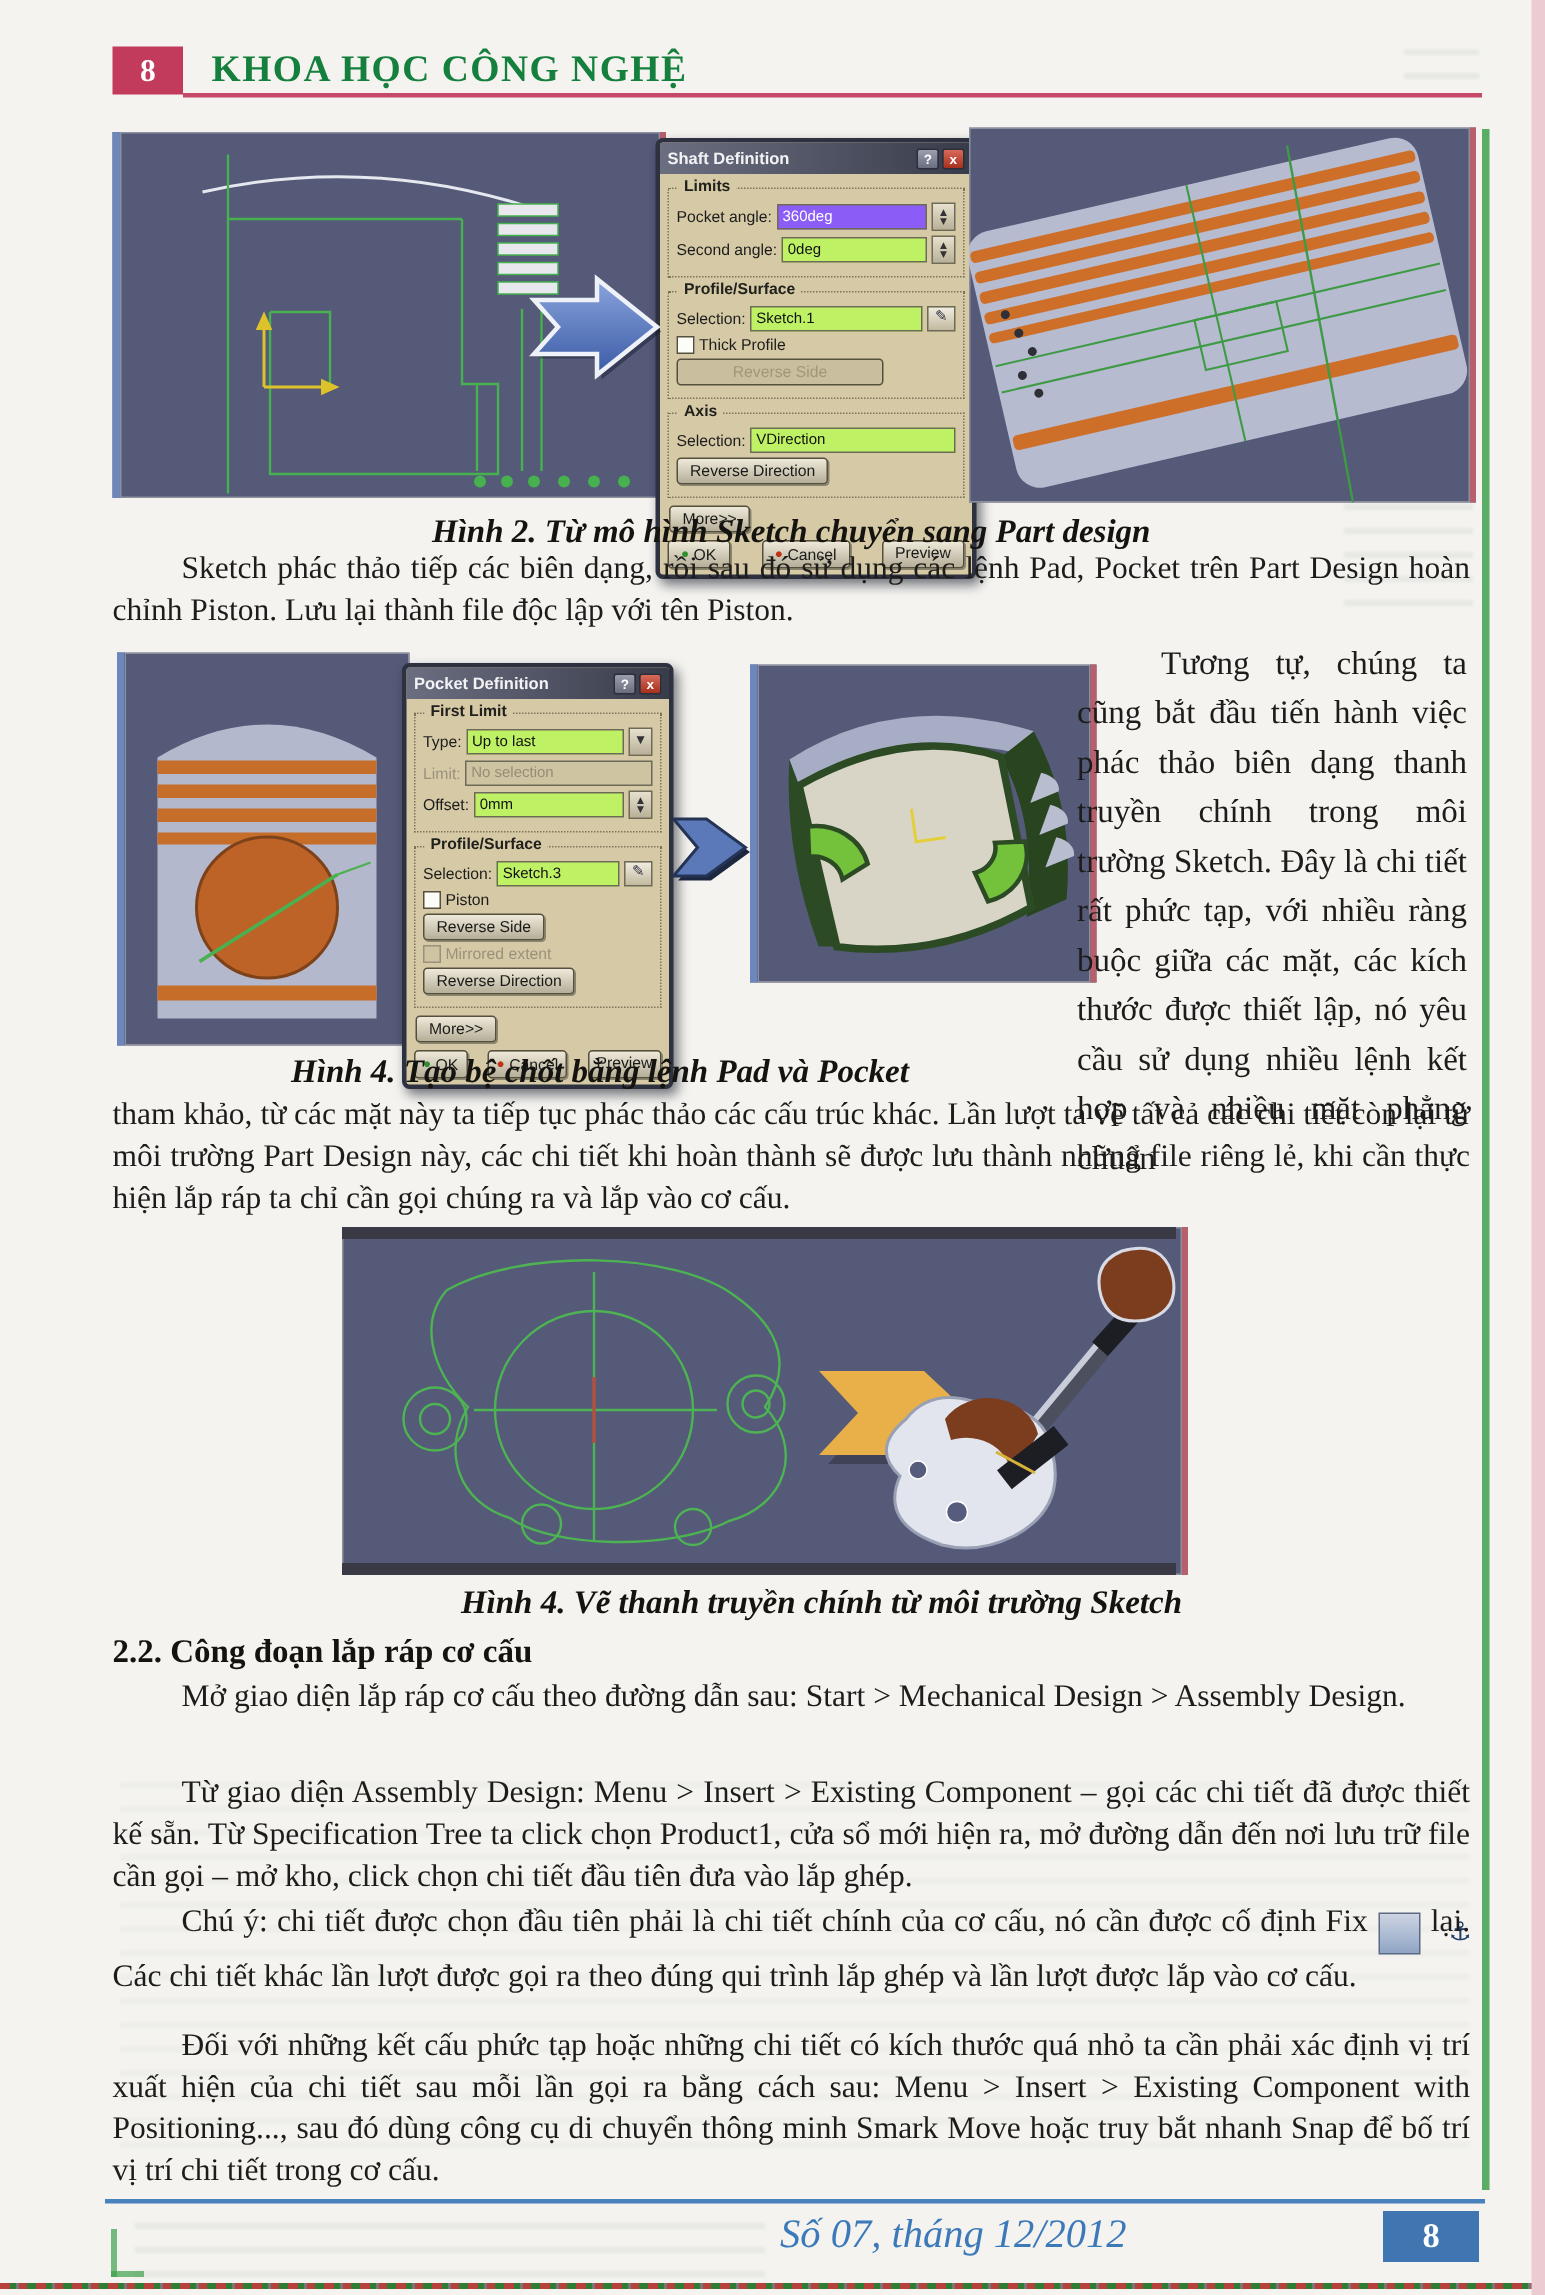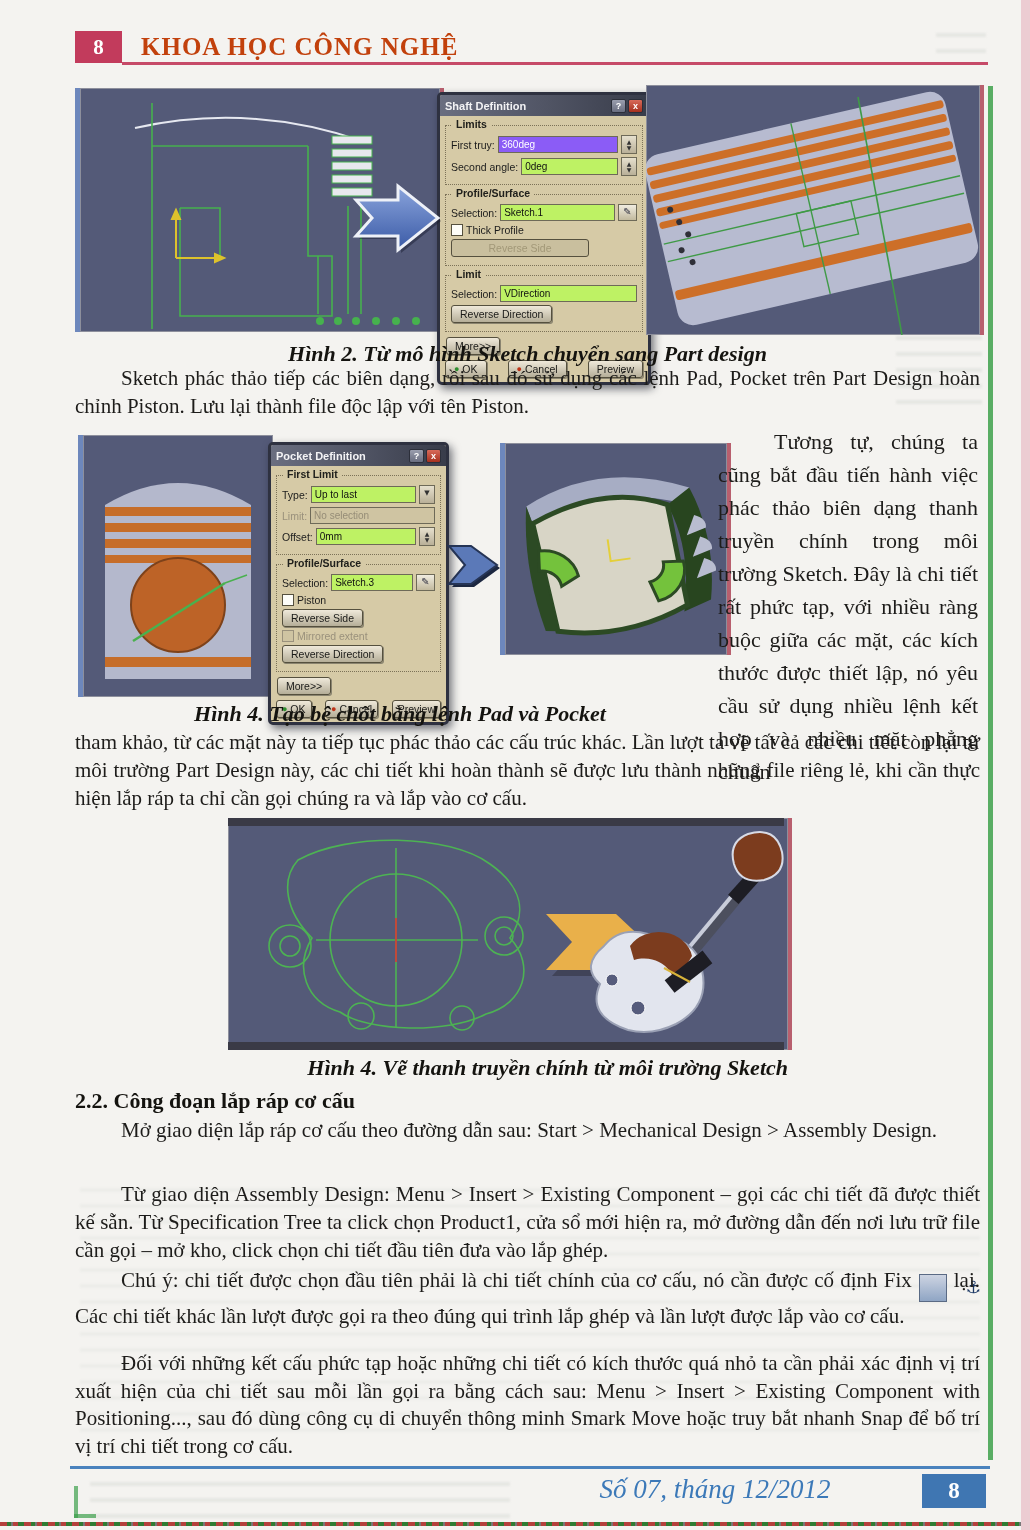--- a/index.html
+++ b/index.html
@@ -3,25 +3,25 @@
 <meta charset="utf-8">
 <style>
   html,body{margin:0;padding:0;background:#e8e6e2;}
   #page{position:relative;width:1030px;height:1530px;margin:0 auto;background:#f4f3f0;overflow:hidden;
         font-family:"Liberation Serif","DejaVu Serif",serif;color:#1d1c1a;}
   .abs{position:absolute;}
 
   
   .hdr-badge{left:75px;top:31px;width:47px;height:32px;background:#c23b5c;color:#fff;
              font:bold 21px/32px "Liberation Serif",serif;text-align:center;}
-  .hdr-title{left:141px;top:33px;font:bold 25px "Liberation Serif",serif;color:#c2410c;letter-spacing:1px;}
+  .hdr-title{left:141px;top:33px;font:bold 25px "Liberation Serif",serif;color:#15803d;letter-spacing:1px;}
   .hdr-rule{left:122px;top:62px;width:866px;height:3px;background:#c64a68;}
   .hdr-bleed{left:936px;top:33px;width:50px;height:27px;background:rgba(224,172,184,.35);}
   .ftr-rule{left:70px;top:1466px;width:920px;height:3px;background:#4a82bd;}
-  .ftr-issue{left:520px;top:1474px;width:390px;text-align:center;font:italic 27px "Liberation Serif",serif;color:#3c79b8;}
+  .ftr-issue{left:520px;top:1474px;width:390px;text-align:left;font:italic 27px "Liberation Serif",serif;color:#3c79b8;}
   .ftr-badge{left:922px;top:1474px;width:64px;height:34px;background:#3f76b2;color:#fff;
              font:bold 23px/34px "Liberation Serif",serif;text-align:center;}
   .bottom-dash{left:0;top:1522px;width:1030px;height:4px;
      background:repeating-linear-gradient(90deg,#b5403c 0 7px,#2f7c33 7px 11px,#777 11px 13px,#b5403c 13px 18px,#2f7c33 18px 24px);}
   .edge-pink{right:0;top:0;width:9px;height:1530px;background:#ecccd2;}
   .edge-green{left:988px;top:86px;width:5px;height:1374px;background:#3da04b;opacity:.85;}
   .corner-green{left:74px;top:1486px;width:4px;height:32px;background:#3da04b;opacity:.7;}
   .corner-green2{left:74px;top:1514px;width:22px;height:4px;background:#3da04b;opacity:.7;}
 
   
@@ -148,21 +148,21 @@
     <div class="dlg-titlebar">
       <span>Shaft Definition</span>
       <span class="dlg-win-btns">
         <span class="win-btn">?</span>
         <span class="win-btn close">x</span>
       </span>
     </div>
     <div class="dlg-group">
       <span class="dlg-group-title">Limits</span>
       <div class="dlg-row">
-        <span class="dlg-label">First truy:</span>
+        <span class="dlg-label">Pocket angle:</span>
         <span class="dlg-field sel">360deg</span>
         <span class="spinner">▲<br>▼</span>
       </div>
       <div class="dlg-row">
         <span class="dlg-label">Second angle:</span>
         <span class="dlg-field">0deg</span>
         <span class="spinner">▲<br>▼</span>
       </div>
     </div>
     <div class="dlg-group">
@@ -174,21 +174,21 @@
       </div>
       <div class="dlg-row">
         <span class="chk"></span>
         <span class="dlg-label">Thick Profile</span>
       </div>
       <div class="dlg-row">
         <span class="dlg-btn dis" style="width:120px;text-align:center;">Reverse Side</span>
       </div>
     </div>
     <div class="dlg-group">
-      <span class="dlg-group-title">Limit</span>
+      <span class="dlg-group-title">Axis</span>
       <div class="dlg-row">
         <span class="dlg-label">Selection:</span>
         <span class="dlg-field">VDirection</span>
       </div>
       <div class="dlg-row">
         <span class="dlg-btn">Reverse Direction</span>
       </div>
     </div>
     <div class="dlg-more">
       <span class="dlg-btn">More&gt;&gt;</span>

